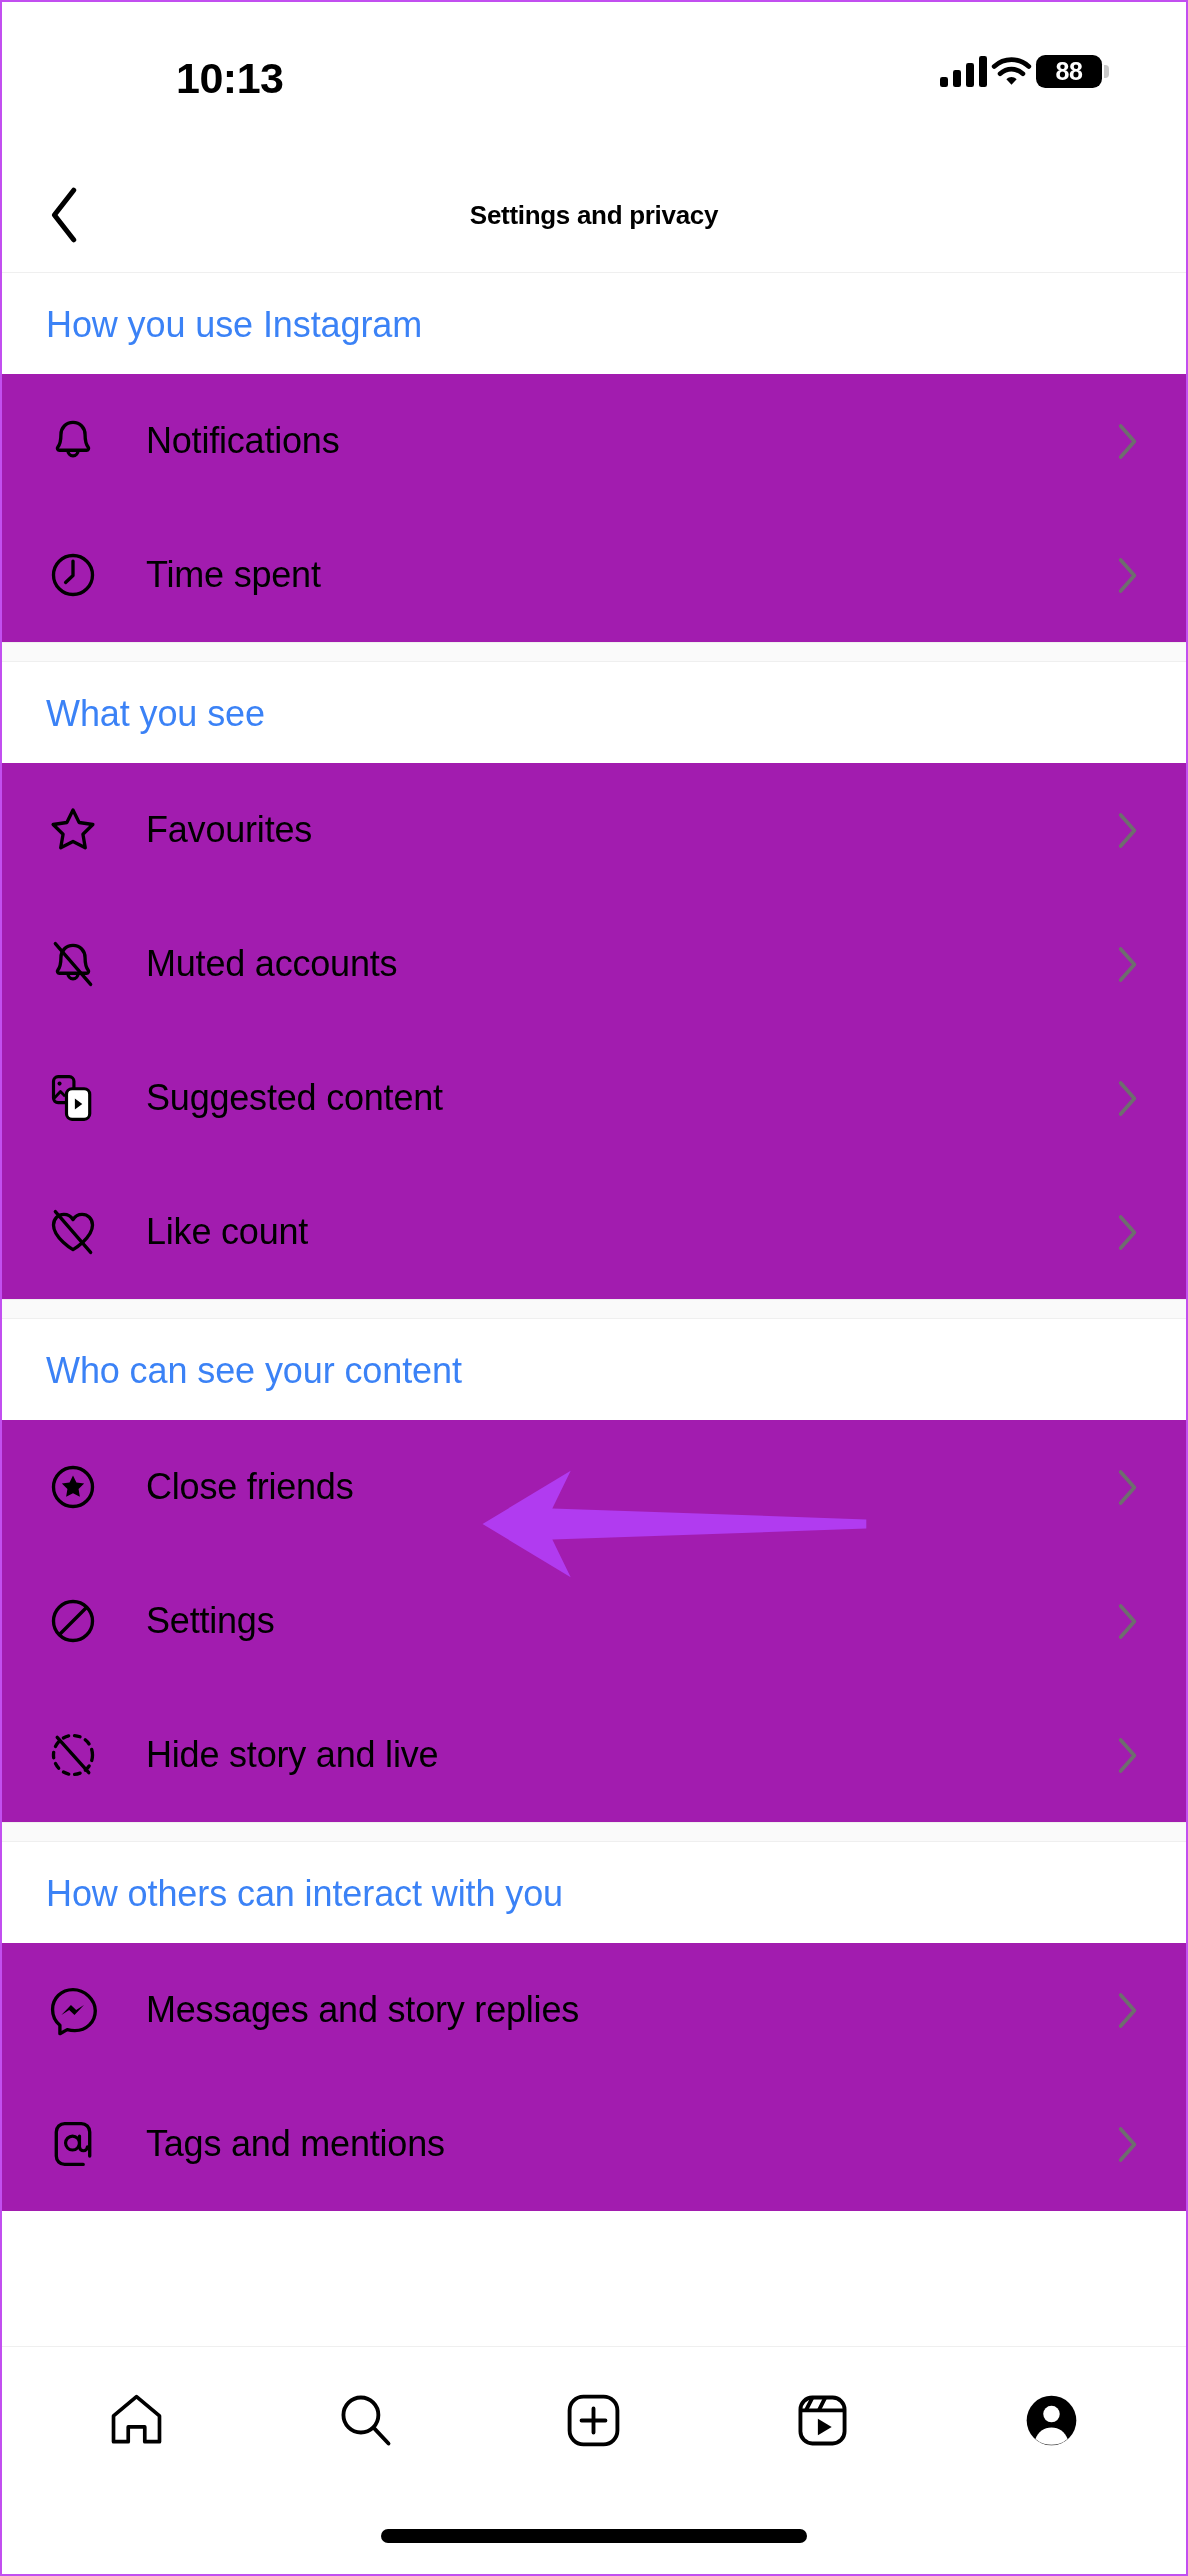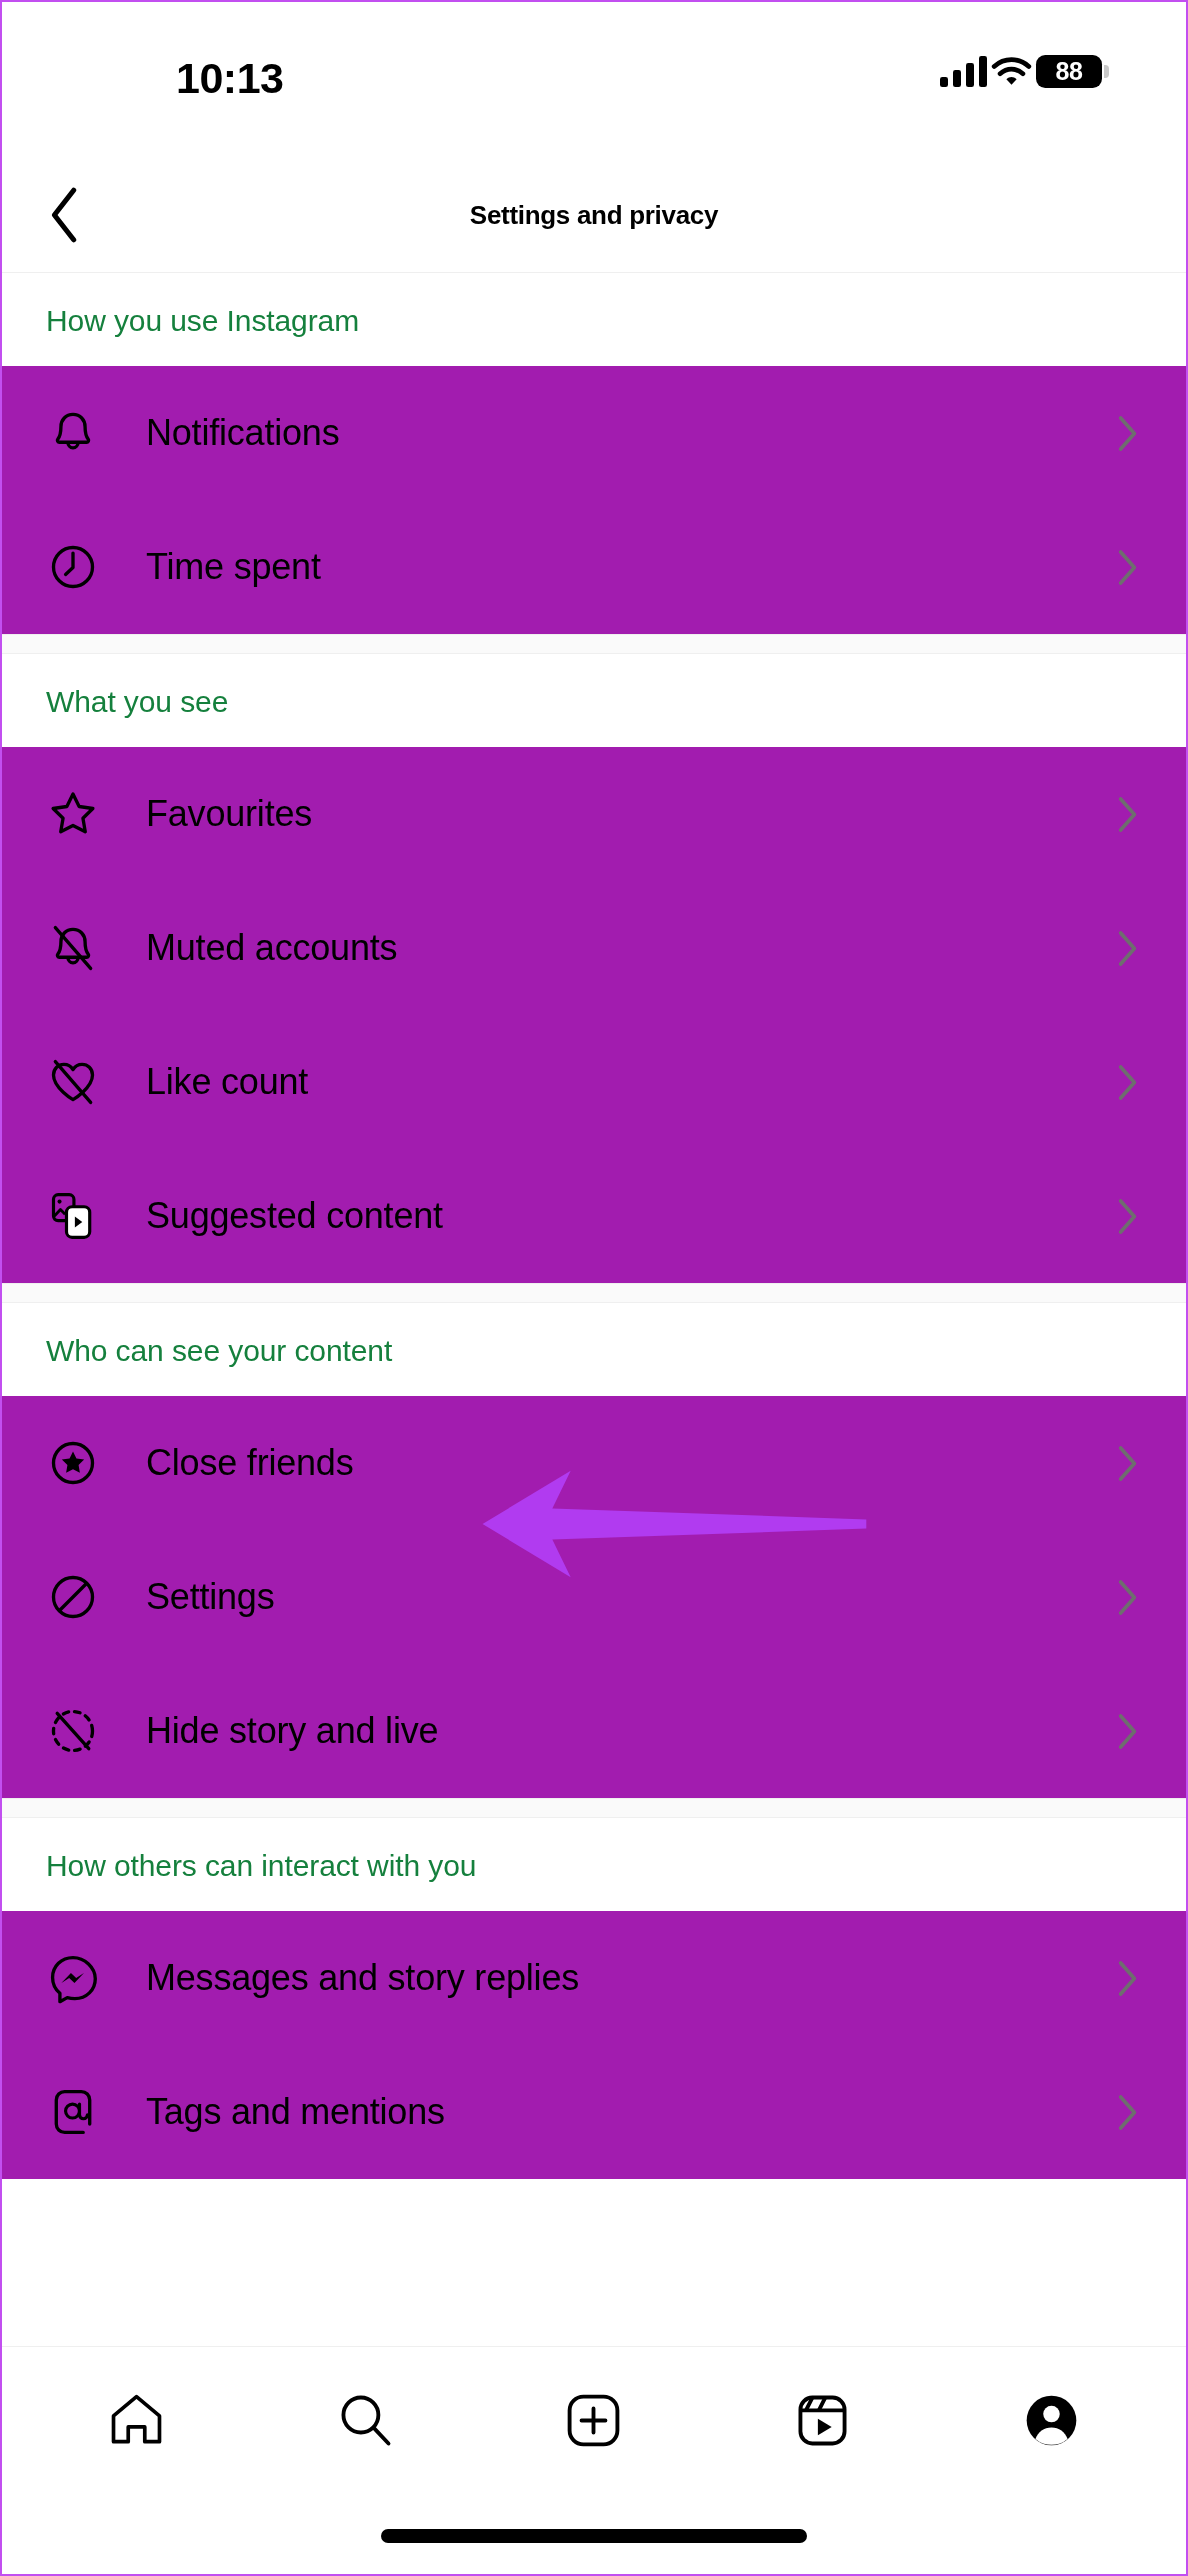--- a/index.html
+++ b/index.html
@@ -117,22 +117,22 @@
   }
 
   
   .content {
     position: relative;
     height: 2119px;
     overflow: hidden;
   }
   .section-header {
     padding: 31px 0 28px 44px;
-    font-size: 30px;
-    color: #15803d;
+    font-size: 36px;
+    color: #3b82f6;
     letter-spacing: -0.1px;
   }
   .section-gap {
     height: 20px;
     background: #fafafa;
     border-top: 1.8px solid #efefef;
     border-bottom: 1.8px solid #efefef;
   }
   .row {
     position: relative;
@@ -311,43 +311,43 @@
       <span class="row-chevron">
         <svg width="22" height="37" viewBox="0 0 24 40" fill="none">
             <path d="M4 3 L19 20 L4 37" stroke="#6e6e6e" stroke-width="4" stroke-linecap="round" stroke-linejoin="round"></path>
           </svg>
       </span>
     </div>
 
     <div class="row">
       <span class="row-icon">
         <svg width="52" height="52" viewBox="0 0 56 56" fill="none">
-          <path d="M28 47S7 34.5 7 20.5C7 13.6 12.2 9 18.2 9c4.1 0 7.7 2.3 9.8 5.6C30.1 11.3 33.7 9 37.8 9 43.8 9 49 13.6 49 20.5 49 34.5 28 47 28 47z" stroke="#000" stroke-width="3.6" stroke-linejoin="round"></path>
-          <path d="M9 6 L47 50" stroke="#000" stroke-width="3.6" stroke-linecap="round"></path>
-        </svg>
-      </span>
-      <span class="row-label">Like count</span>
-      <span class="row-chevron">
-        <svg width="22" height="37" viewBox="0 0 24 40" fill="none">
-            <path d="M4 3 L19 20 L4 37" stroke="#6e6e6e" stroke-width="4" stroke-linecap="round" stroke-linejoin="round"></path>
-          </svg>
-      </span>
-    </div>
-
-    <div class="row">
-      <span class="row-icon">
-        <svg width="52" height="52" viewBox="0 0 56 56" fill="none">
           <rect x="7" y="5" width="22" height="28" rx="5" stroke="#000" stroke-width="3.4"></rect>
           <circle cx="13.5" cy="12.5" r="2.2" fill="#000"></circle>
           <path d="M8 28l6.5-7 5 5" stroke="#000" stroke-width="3" stroke-linejoin="round"></path>
           <rect x="21" y="18" width="25" height="33" rx="6" fill="#fff" stroke="#000" stroke-width="3.4"></rect>
           <path d="M30 28.5l8 6-8 6v-12z" fill="#000"></path>
         </svg>
       </span>
       <span class="row-label">Suggested content</span>
+      <span class="row-chevron">
+        <svg width="22" height="37" viewBox="0 0 24 40" fill="none">
+            <path d="M4 3 L19 20 L4 37" stroke="#6e6e6e" stroke-width="4" stroke-linecap="round" stroke-linejoin="round"></path>
+          </svg>
+      </span>
+    </div>
+
+    <div class="row">
+      <span class="row-icon">
+        <svg width="52" height="52" viewBox="0 0 56 56" fill="none">
+          <path d="M28 47S7 34.5 7 20.5C7 13.6 12.2 9 18.2 9c4.1 0 7.7 2.3 9.8 5.6C30.1 11.3 33.7 9 37.8 9 43.8 9 49 13.6 49 20.5 49 34.5 28 47 28 47z" stroke="#000" stroke-width="3.6" stroke-linejoin="round"></path>
+          <path d="M9 6 L47 50" stroke="#000" stroke-width="3.6" stroke-linecap="round"></path>
+        </svg>
+      </span>
+      <span class="row-label">Like count</span>
       <span class="row-chevron">
         <svg width="22" height="37" viewBox="0 0 24 40" fill="none">
             <path d="M4 3 L19 20 L4 37" stroke="#6e6e6e" stroke-width="4" stroke-linecap="round" stroke-linejoin="round"></path>
           </svg>
       </span>
     </div>
 
     <div class="section-gap"></div>
 
     <div class="section-header">Who can see your content</div>

